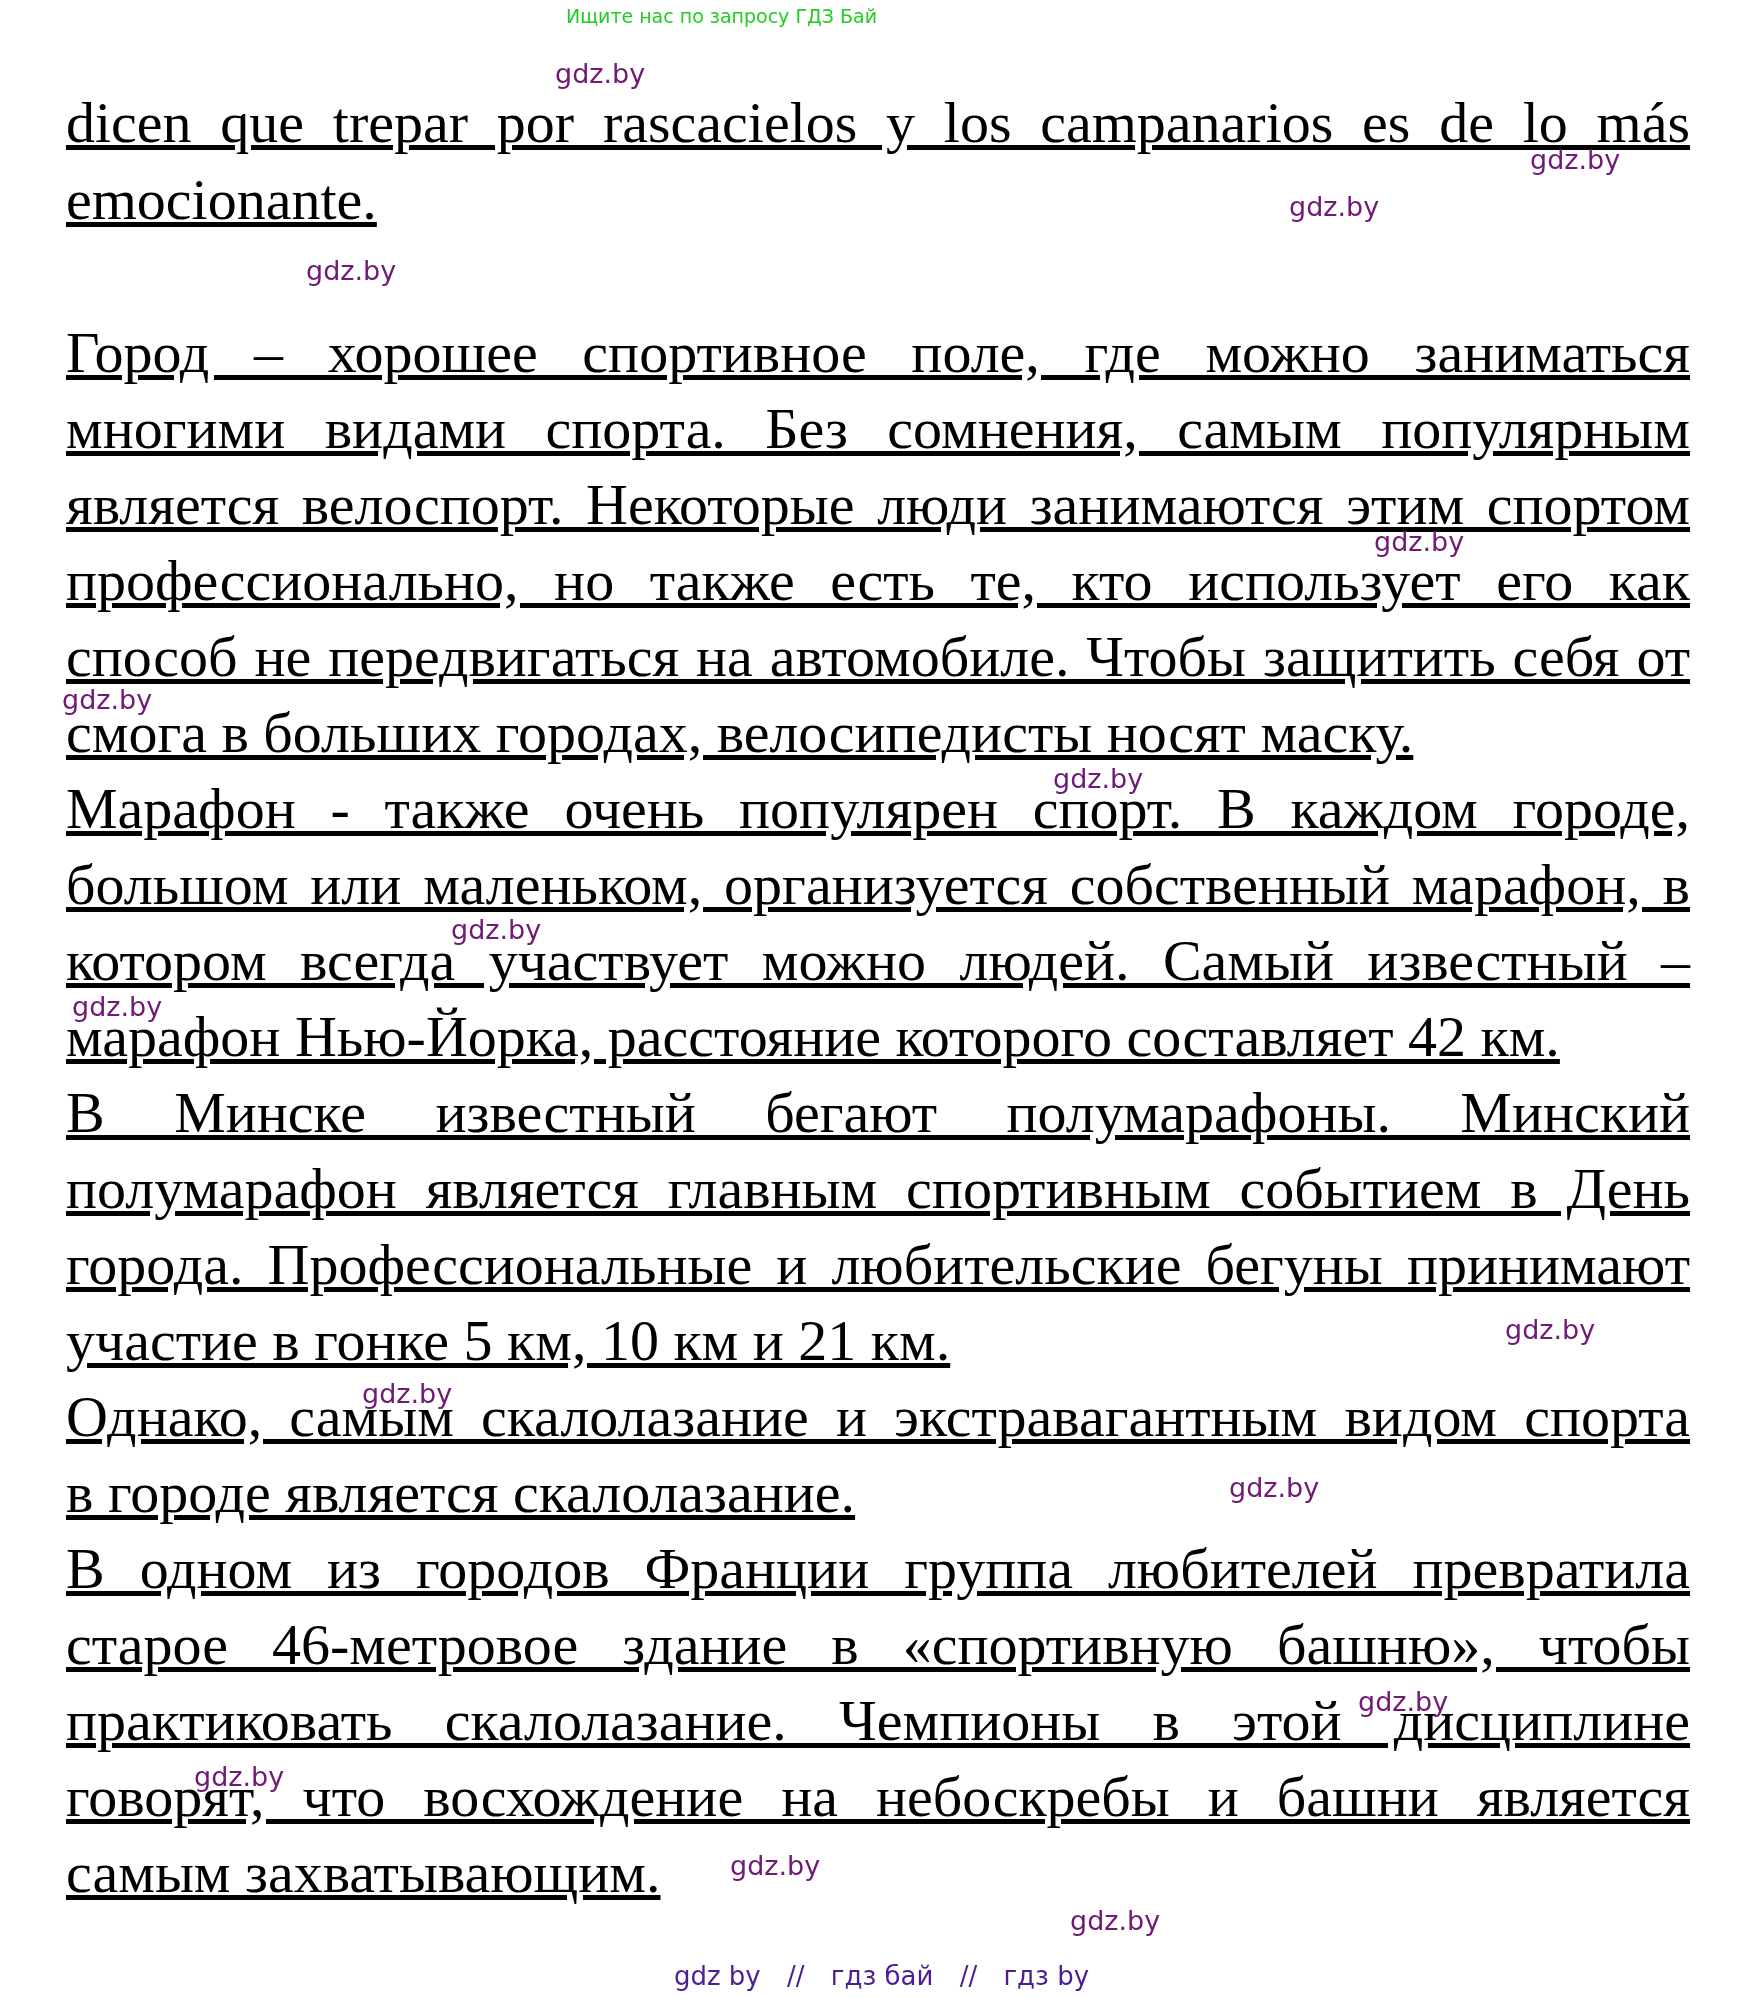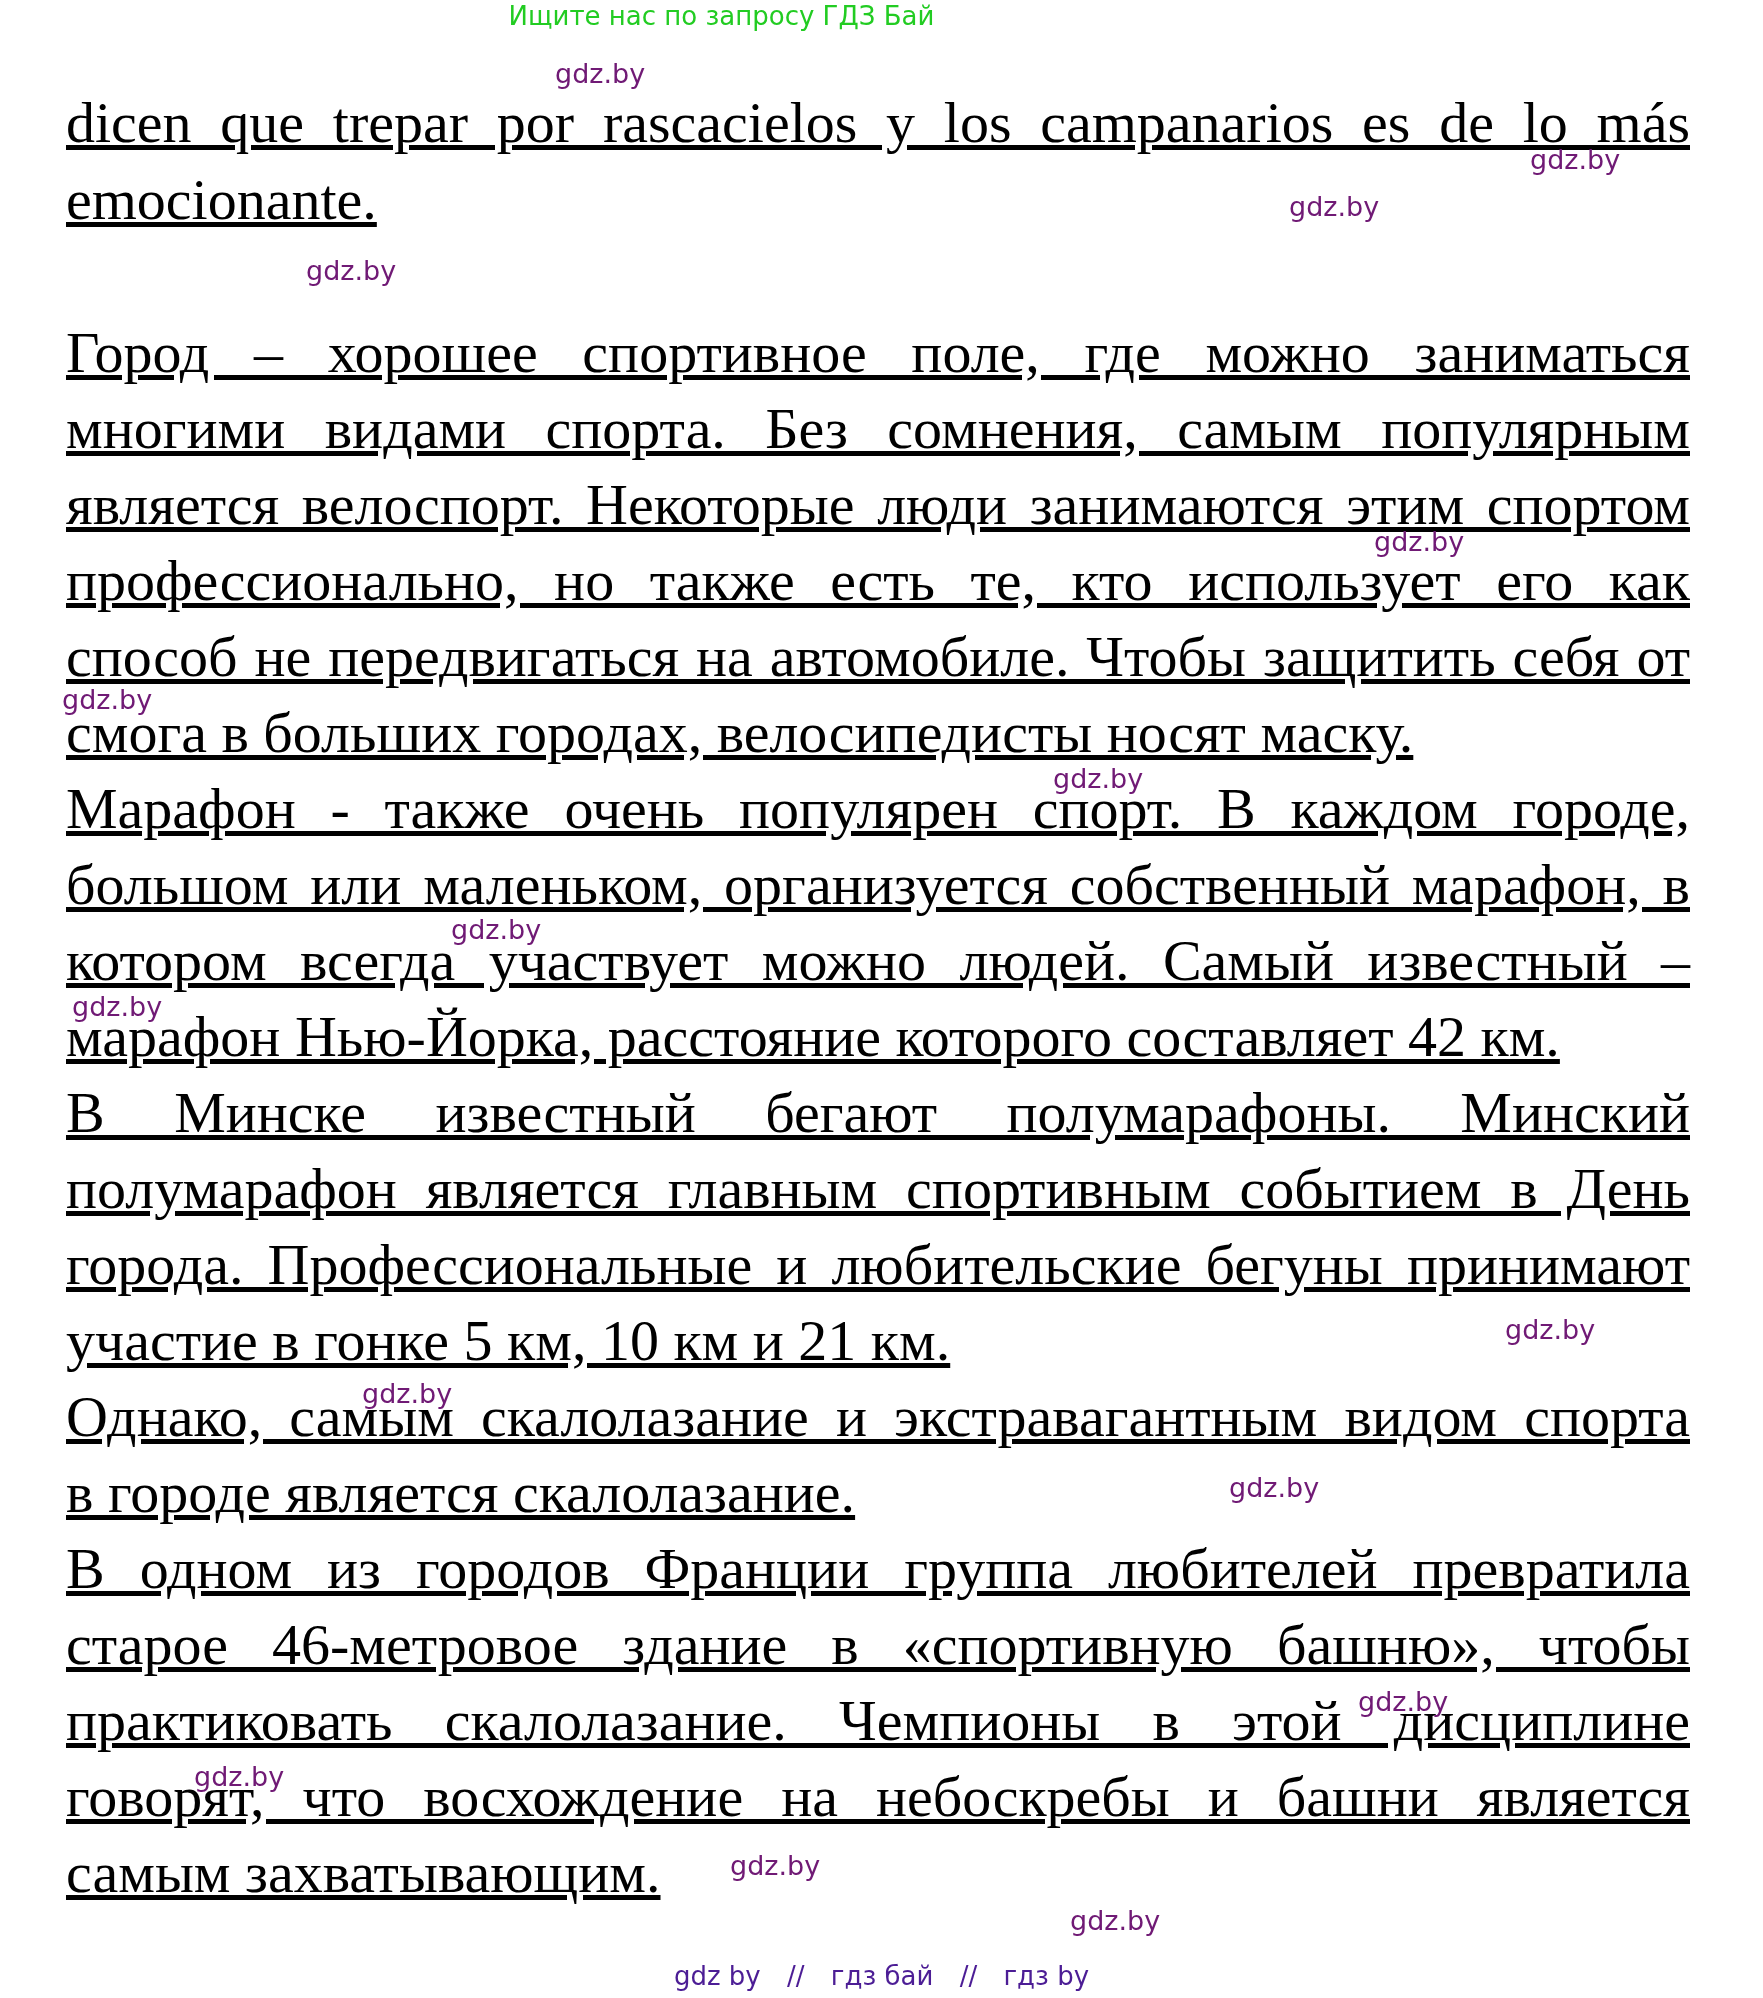--- a/index.html
+++ b/index.html
@@ -1,21 +1,21 @@
 <!DOCTYPE html>
 <html><head>
 <meta charset="utf-8">
 <style>
   html, body { margin: 0; padding: 0; background: #ffffff; }
   body { width: 1763px; height: 1998px; position: relative; overflow: hidden; }
   .header {
     position: absolute; left: 0; top: 0; width: 1443px; height: 34px;
     text-align: center;
     font-family: "DejaVu Sans", "Liberation Sans", sans-serif;
-    font-size: 26px; line-height: 32px;
+    font-size: 19px; line-height: 32px;
     color: #22cc22;
   }
   .footer {
     position: absolute; left: 0; top: 1958px; width: 1763px; height: 36px;
     text-align: center;
     font-family: "DejaVu Sans", "Liberation Sans", sans-serif;
     font-size: 26px; line-height: 36px;
     color: #4c1d95;
   }
   .footer .sep { margin: 0 18px; }

